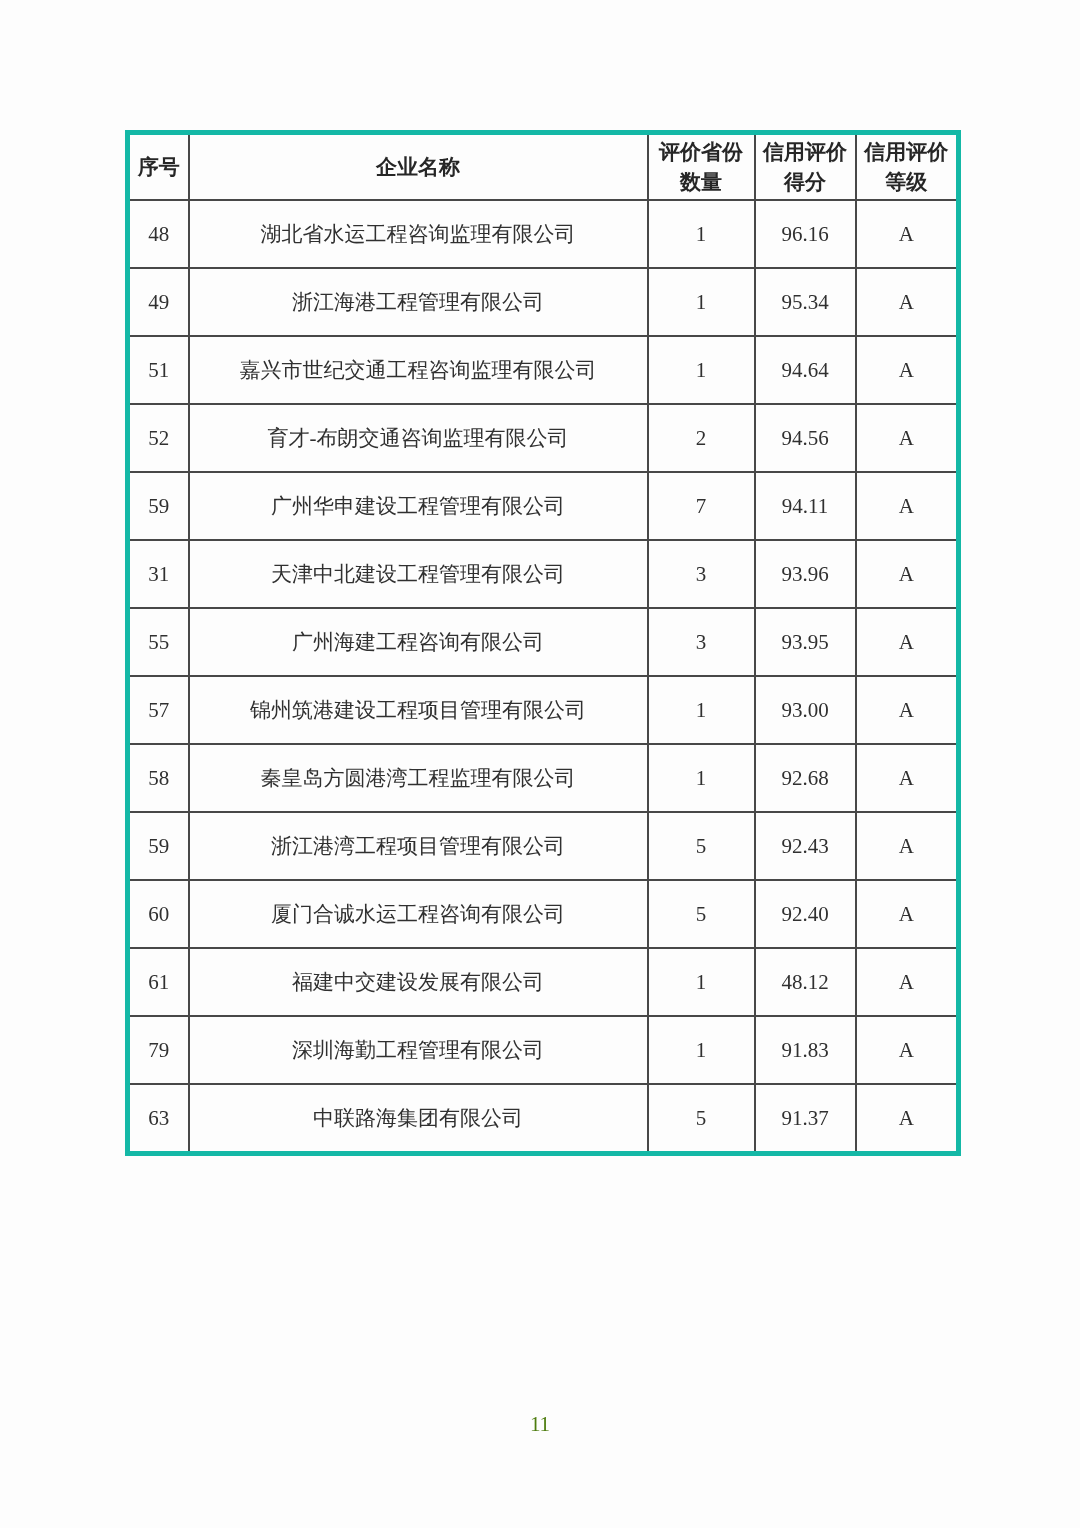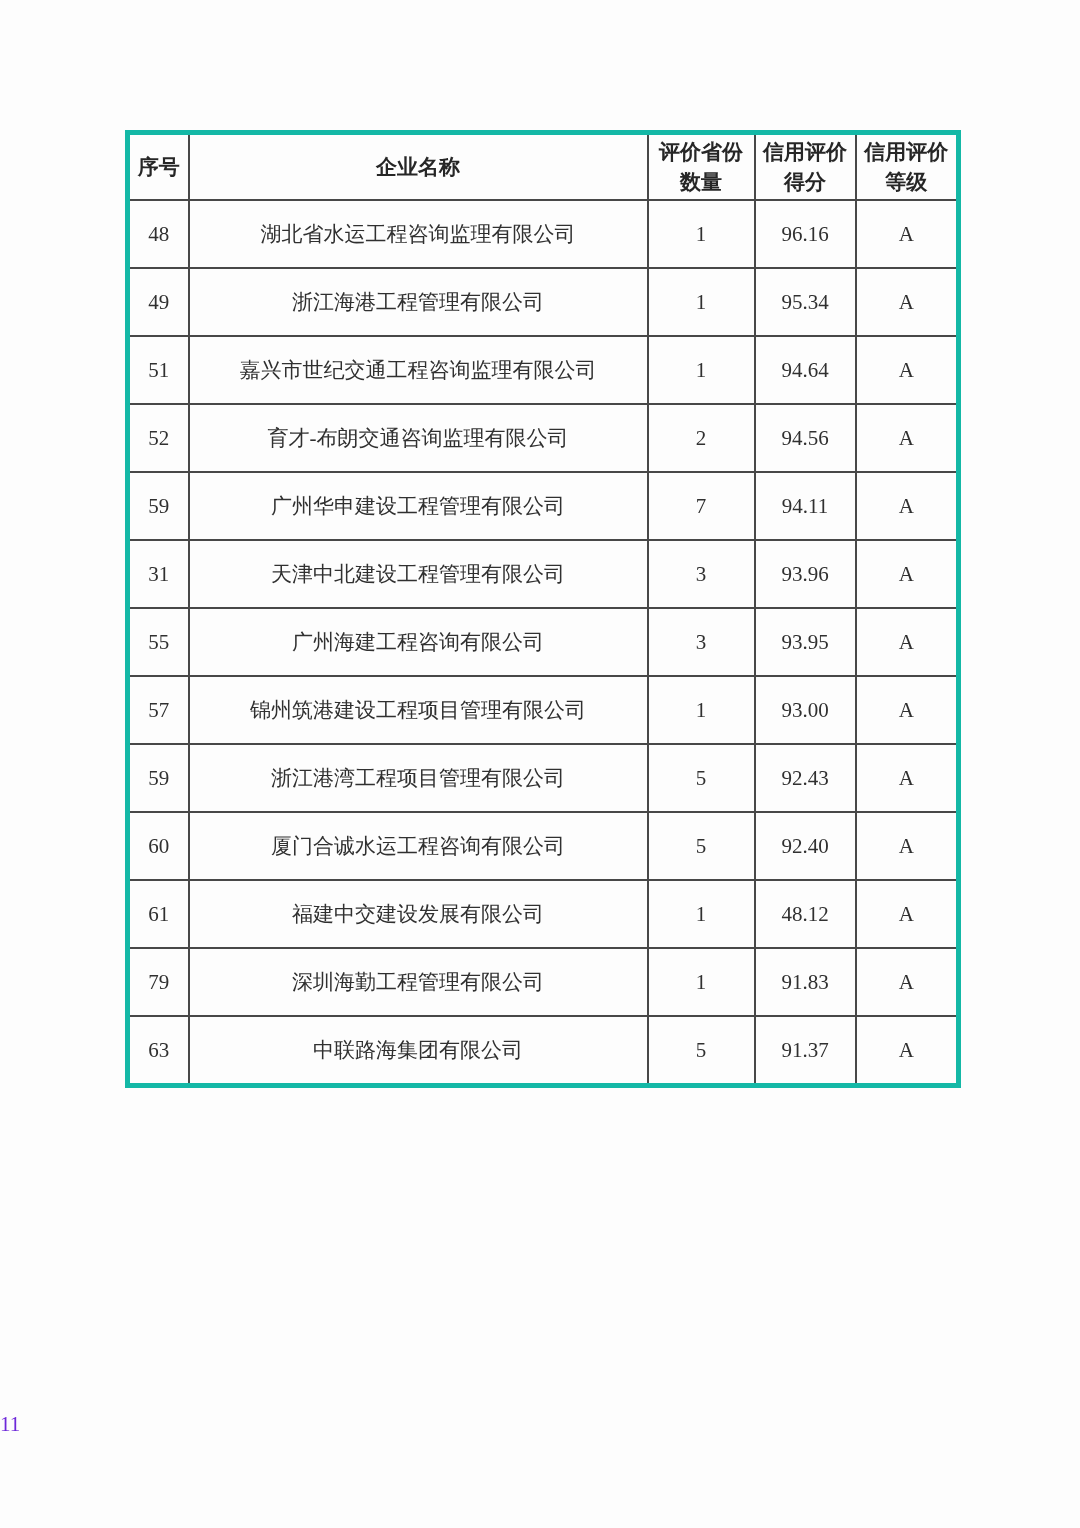--- a/index.html
+++ b/index.html
@@ -51,23 +51,23 @@
   table.credit-table td {
     height: 66px;
     font-size: 21px;
     color: #303030;
   }
   .page-number {
     position: absolute;
     top: 1412px;
     left: 0;
     width: 100%;
-    text-align: left;
+    text-align: center;
     font-size: 21px;
-    color: #6d28d9;
+    color: #4d7c0f;
   }
 </style>
 </head>
 <body>
 
 <div class="doc">
 
   <table class="credit-table">
     <colgroup>
       <col class="col-no">
@@ -136,20 +136,27 @@
           <td>A</td>
         </tr>
         <tr>
           <td>57</td>
           <td>锦州筑港建设工程项目管理有限公司</td>
           <td>1</td>
           <td>93.00</td>
           <td>A</td>
         </tr>
         <tr>
+          <td>58</td>
+          <td>秦皇岛方圆港湾工程监理有限公司</td>
+          <td>1</td>
+          <td>92.68</td>
+          <td>A</td>
+        </tr>
+        <tr>
           <td>59</td>
           <td>浙江港湾工程项目管理有限公司</td>
           <td>5</td>
           <td>92.43</td>
           <td>A</td>
         </tr>
         <tr>
           <td>60</td>
           <td>厦门合诚水运工程咨询有限公司</td>
           <td>5</td>

